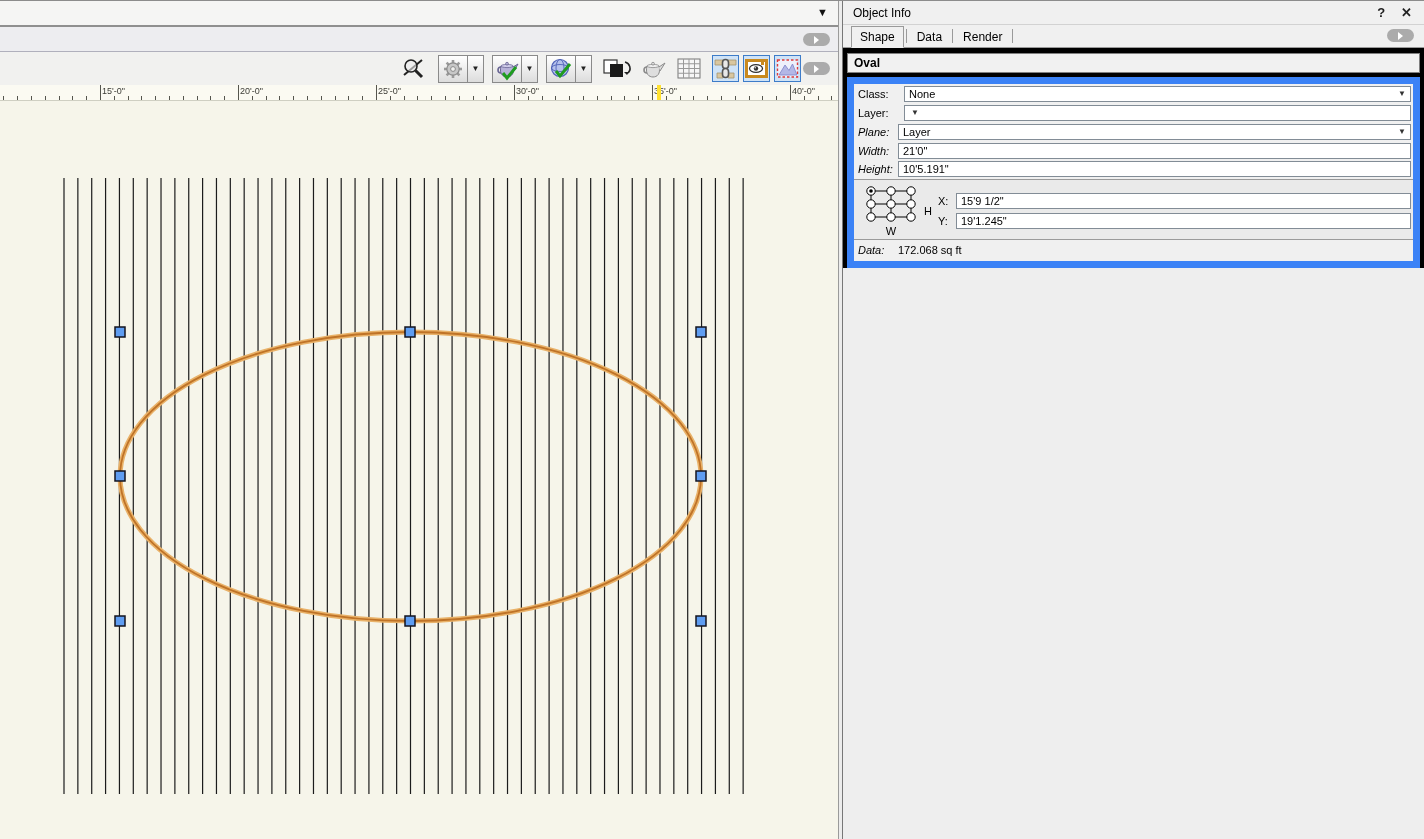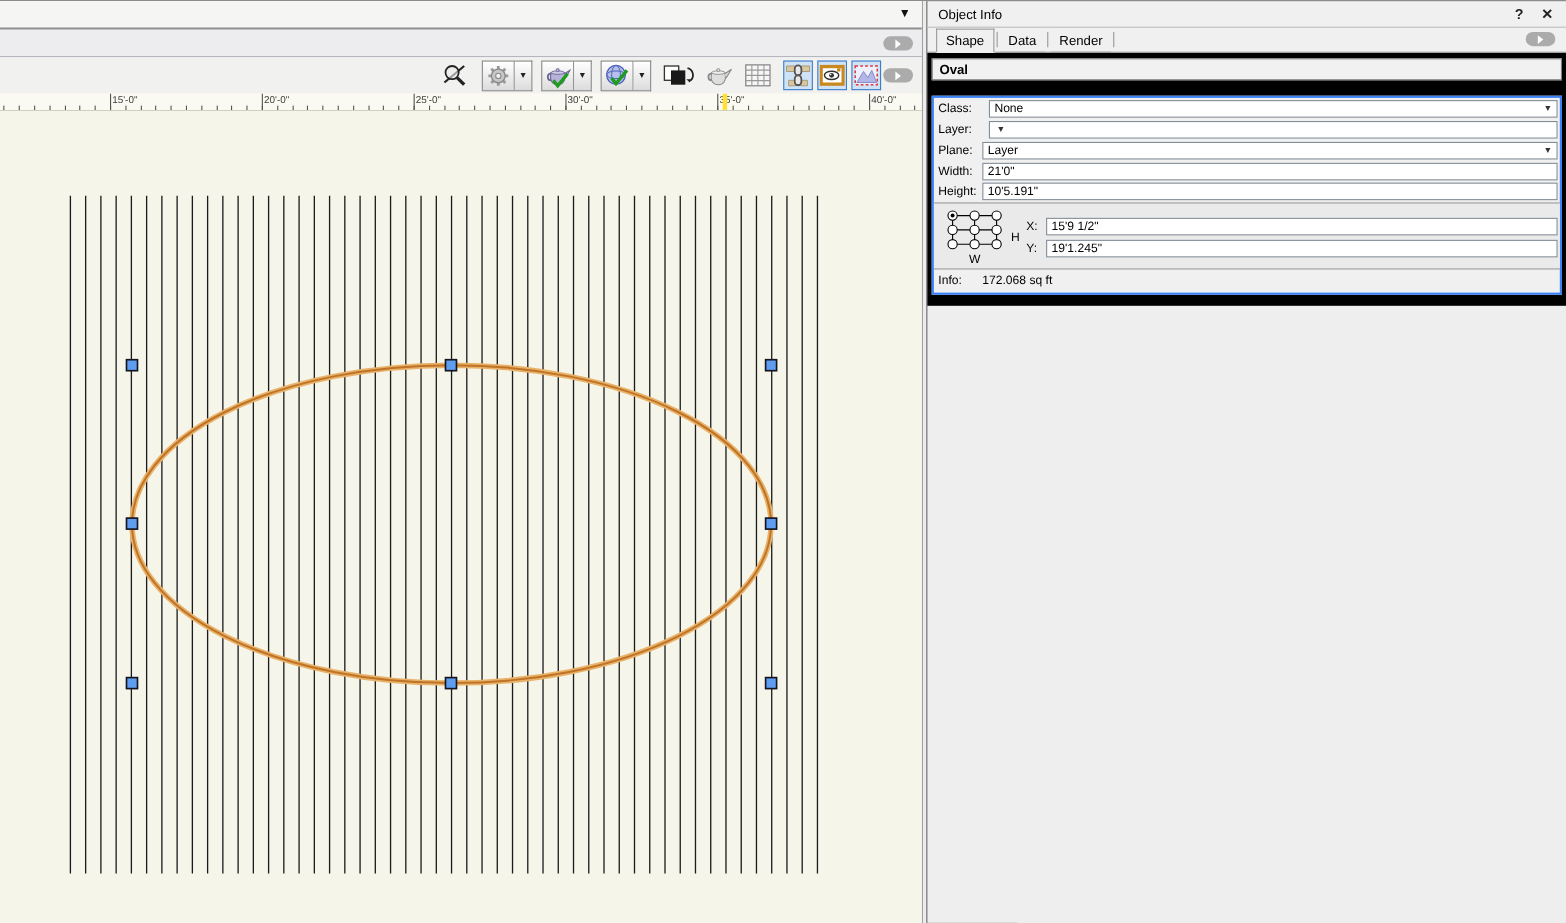--- a/index.html
+++ b/index.html
@@ -47,24 +47,24 @@
                  display:flex; align-items:center; padding:0 12px 0 10px; font-size:12px; }
   .panel-title .t { flex:1; }
   .panel-title .ic { font-size:13px; font-weight:bold; color:#222; margin-left:16px; cursor:pointer; }
   .tab-row { height:23px; display:flex; align-items:flex-end; padding:0 0 0 8px;
              border-bottom:1px solid #9a9a9a; position:relative; background:#f0f0f0; }
   .tab { font-size:12px; padding:3px 8px 3px; cursor:pointer; margin-bottom:-1px; border-bottom:1px solid #9a9a9a; }
   .tab.active { border:1px solid #9a9a9a; border-bottom:1px solid #f0f0f0; background:#f0f0f0; }
   .tab-sep { width:1px; height:14px; background:#9a9a9a; margin:0 2px 4px; }
   .oval-header { margin:5px 4px 4px; border:1px solid #7f7f7f; background:#f1f1f1;
                  font-weight:bold; font-size:12px; padding:2px 6px; }
-  .oi-box { margin:10px 4px; border:2px solid #3b82f6; background:#f0f0f0; }
+  .oi-box { margin:0 4px; border:7px solid #3b82f6; background:#f0f0f0; }
   .frow { display:flex; align-items:center; height:19px; padding:0 2px 0 4px; }
   .flabel { font-size:11px; white-space:nowrap; }
-  .w46 { width:46px; } .w60 { width:40px; }
+  .w46 { width:46px; } .w60 { width:40px;font-style:italic; }
   .fld { flex:1; height:16px; border:1px solid #828c96; background:#fff; display:flex; align-items:center;
          padding:0 2px 0 4px; font-size:11px; cursor:text; }
   .fld .val { flex:1; white-space:nowrap; overflow:hidden; }
   .fld .da { font-size:8px; color:#333; padding:0 2px; cursor:pointer; }
   .possec { border-top:1px solid #9a9a9a; background:#eaeaea; display:flex; align-items:center; padding:4px 2px 2px 6px; }
   .anchor-block { width:62px; display:flex; flex-direction:column; align-items:center; }
   .anchor-block .wlab { font-size:11px; margin-top:1px; }
   .hlab { font-size:11px; width:12px; text-align:center; }
   .xycol { flex:1; display:flex; flex-direction:column; gap:2px; }
   .xyrow { display:flex; align-items:center; height:18px; }
@@ -445,21 +445,21 @@
             <span class="flabel">Y:</span>
             <div class="fld">
               <span class="val">19'1.245"</span>
             </div>
           </div>
         </div>
       </div>
 
       <div class="rotsec">
         <div class="frow">
-          <span class="flabel w60">Info:</span>
+          <span class="flabel w60">Data:</span>
           <span class="static-val">172.068 sq ft</span>
         </div>
       </div>
     </div>
 
     <div class="panel-rest"></div>
   </div>
 </div>
 
 </body></html>

